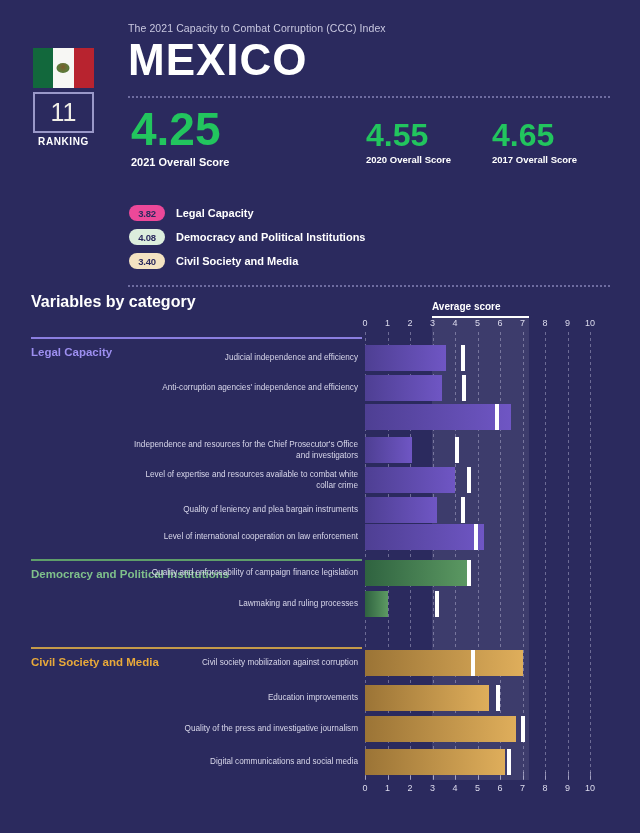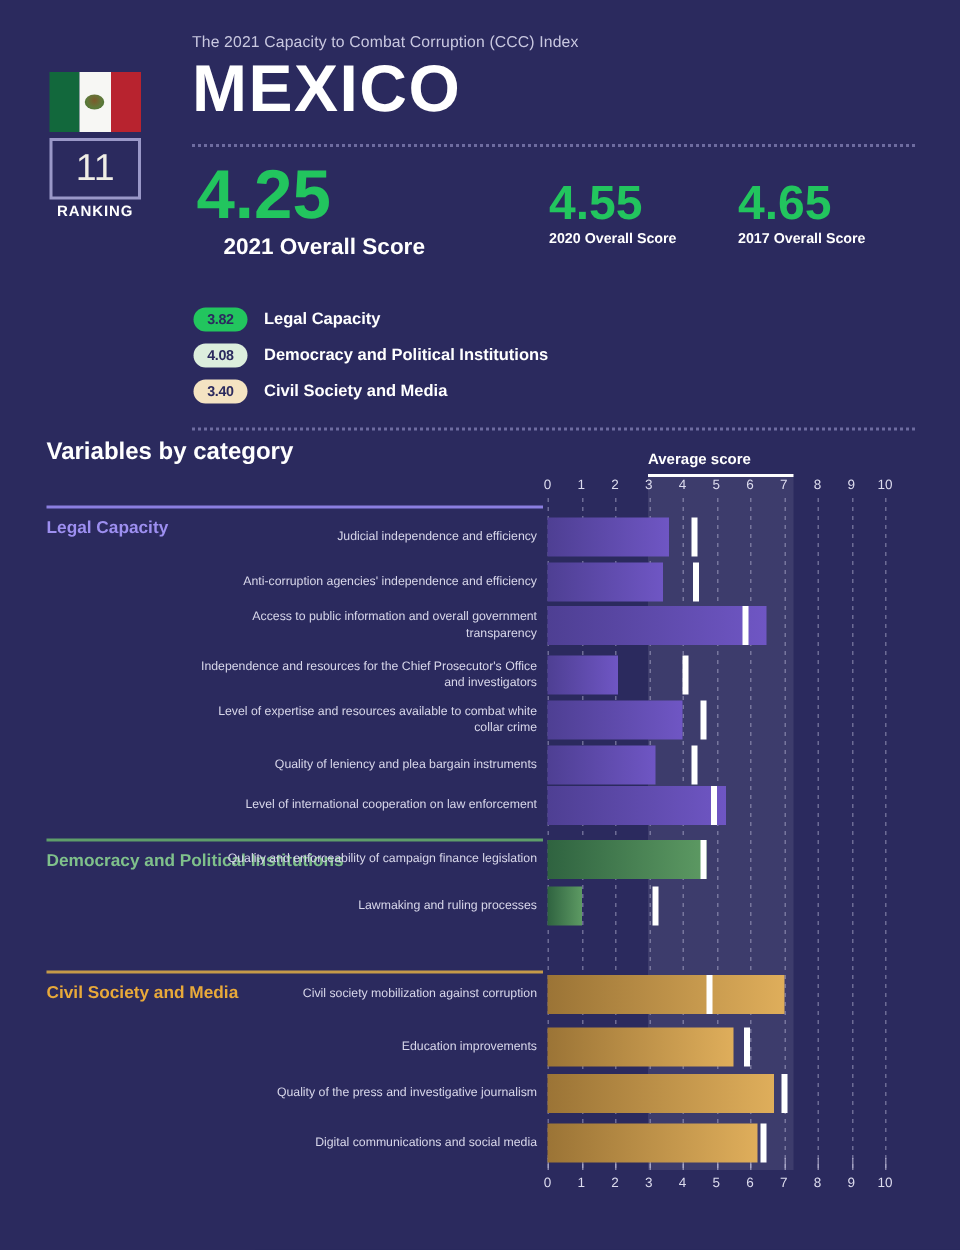--- a/index.html
+++ b/index.html
@@ -62,21 +62,21 @@
   }
   #rule1 { left: 128px; top: 96px; width: 482px; }
   #rule2 { left: 128px; top: 285px; width: 482px; }
 
   
   .score-block { position: absolute; }
   .score-val { font-weight: bold; color: #22c55e; line-height: .95; }
   .score-cap { font-weight: bold; color: #ffffff; margin-top: 4px; }
   #score-2021 { left: 131px; top: 108px; }
   #score-2021 .score-val { font-size: 46px; }
-  #score-2021 .score-cap { font-size: 15px; margin-left: 18px; }
+  #score-2021 .score-cap { font-size: 11px; }
   #score-2020 { left: 366px; top: 120px; }
   #score-2020 .score-val { font-size: 32px; }
   #score-2020 .score-cap { font-size: 9.5px; }
   #score-2019 { left: 492px; top: 120px; }
   #score-2019 .score-val { font-size: 32px; }
   #score-2019 .score-cap { font-size: 9.5px; }
 
   
   .pill-row { position: absolute; left: 129px; display: flex; align-items: center; }
   #pill-0 { top: 205px; }
@@ -189,21 +189,21 @@
   <div class="score-block" id="score-2020">
     <div class="score-val">4.55</div>
     <div class="score-cap">2020 Overall Score</div>
   </div>
   <div class="score-block" id="score-2019">
     <div class="score-val">4.65</div>
     <div class="score-cap">2017 Overall Score</div>
   </div>
 
   <div class="pill-row" id="pill-0">
-    <span class="pill" style="background: #22c55e;">3.82</span>
+    <span class="pill" style="background: #ec4899;">3.82</span>
     <span class="pill-label">Legal Capacity</span>
   </div>
   <div class="pill-row" id="pill-1">
     <span class="pill" style="background: rgb(220, 238, 221);">4.08</span>
     <span class="pill-label">Democracy and Political Institutions</span>
   </div>
   <div class="pill-row" id="pill-2">
     <span class="pill" style="background: rgb(244, 227, 194);">3.40</span>
     <span class="pill-label">Civil Society and Media</span>
   </div>
@@ -270,21 +270,20 @@
         <div class="bar-label" style="top: 50%; transform: translateY(-50%);">Judicial independence and efficiency</div>
         <div class="bar legal" title="3.6" style="width: 81px;"></div>
         <div class="marker" title="4.35" style="left: 460.875px;"></div>
       </div>
       <div class="bar-row" style="top: 375px; height: 26px;">
         <div class="bar-label" style="top: 50%; transform: translateY(-50%);">Anti-corruption agencies' independence and efficiency</div>
         <div class="bar legal" title="3.4" style="width: 76.5px;"></div>
         <div class="marker" title="4.4" style="left: 462px;"></div>
       </div>
       <div class="bar-row" style="top: 404px; height: 26px;">
-        <div class="bar-label" style="top: 50%; transform: translateY(-50%);">Access to public information and overall government transparency</div>
         <div class="bar legal" title="6.5" style="width: 146.25px;"></div>
         <div class="marker" title="5.85" style="left: 494.625px;"></div>
       </div>
       <div class="bar-row" style="top: 437px; height: 26px;">
         <div class="bar-label" style="top: 50%; transform: translateY(-50%);">Independence and resources for the Chief Prosecutor's Office and investigators</div>
         <div class="bar legal" title="2.1" style="width: 47.25px;"></div>
         <div class="marker" title="4.1" style="left: 455.25px;"></div>
       </div>
       <div class="bar-row" style="top: 467px; height: 26px;">
         <div class="bar-label" style="top: 50%; transform: translateY(-50%);">Level of expertise and resources available to combat white collar crime</div>

